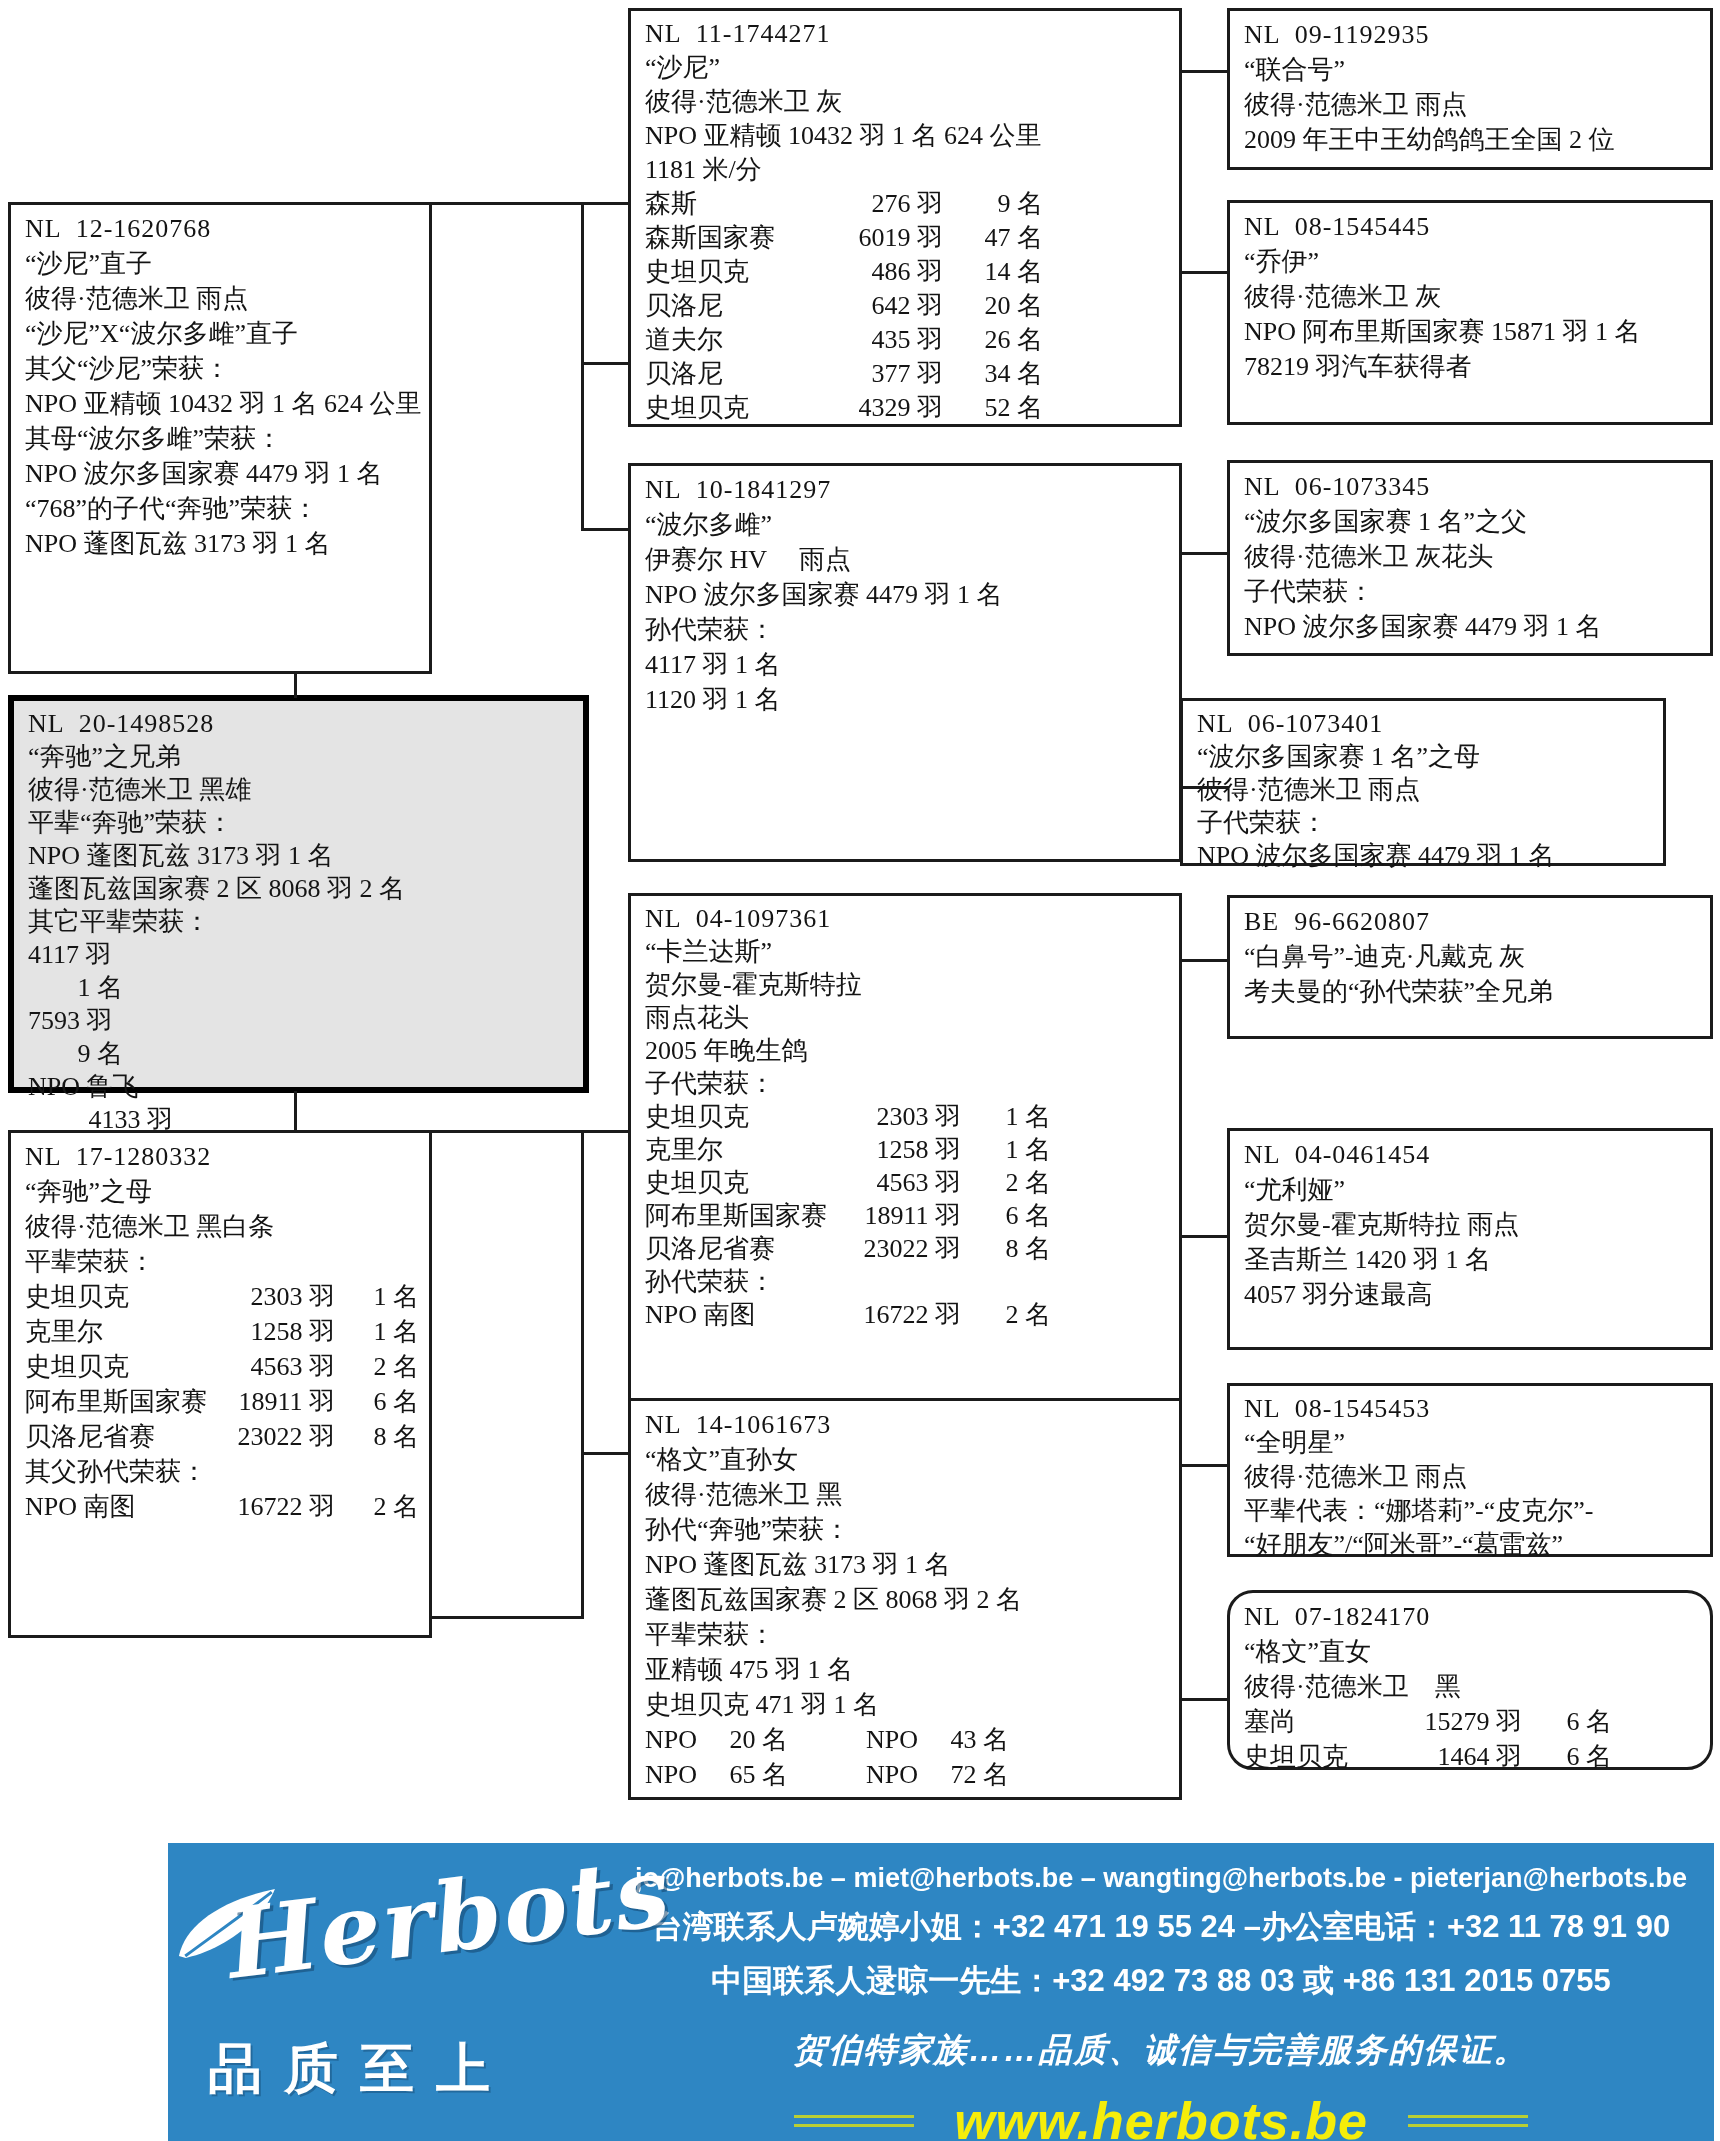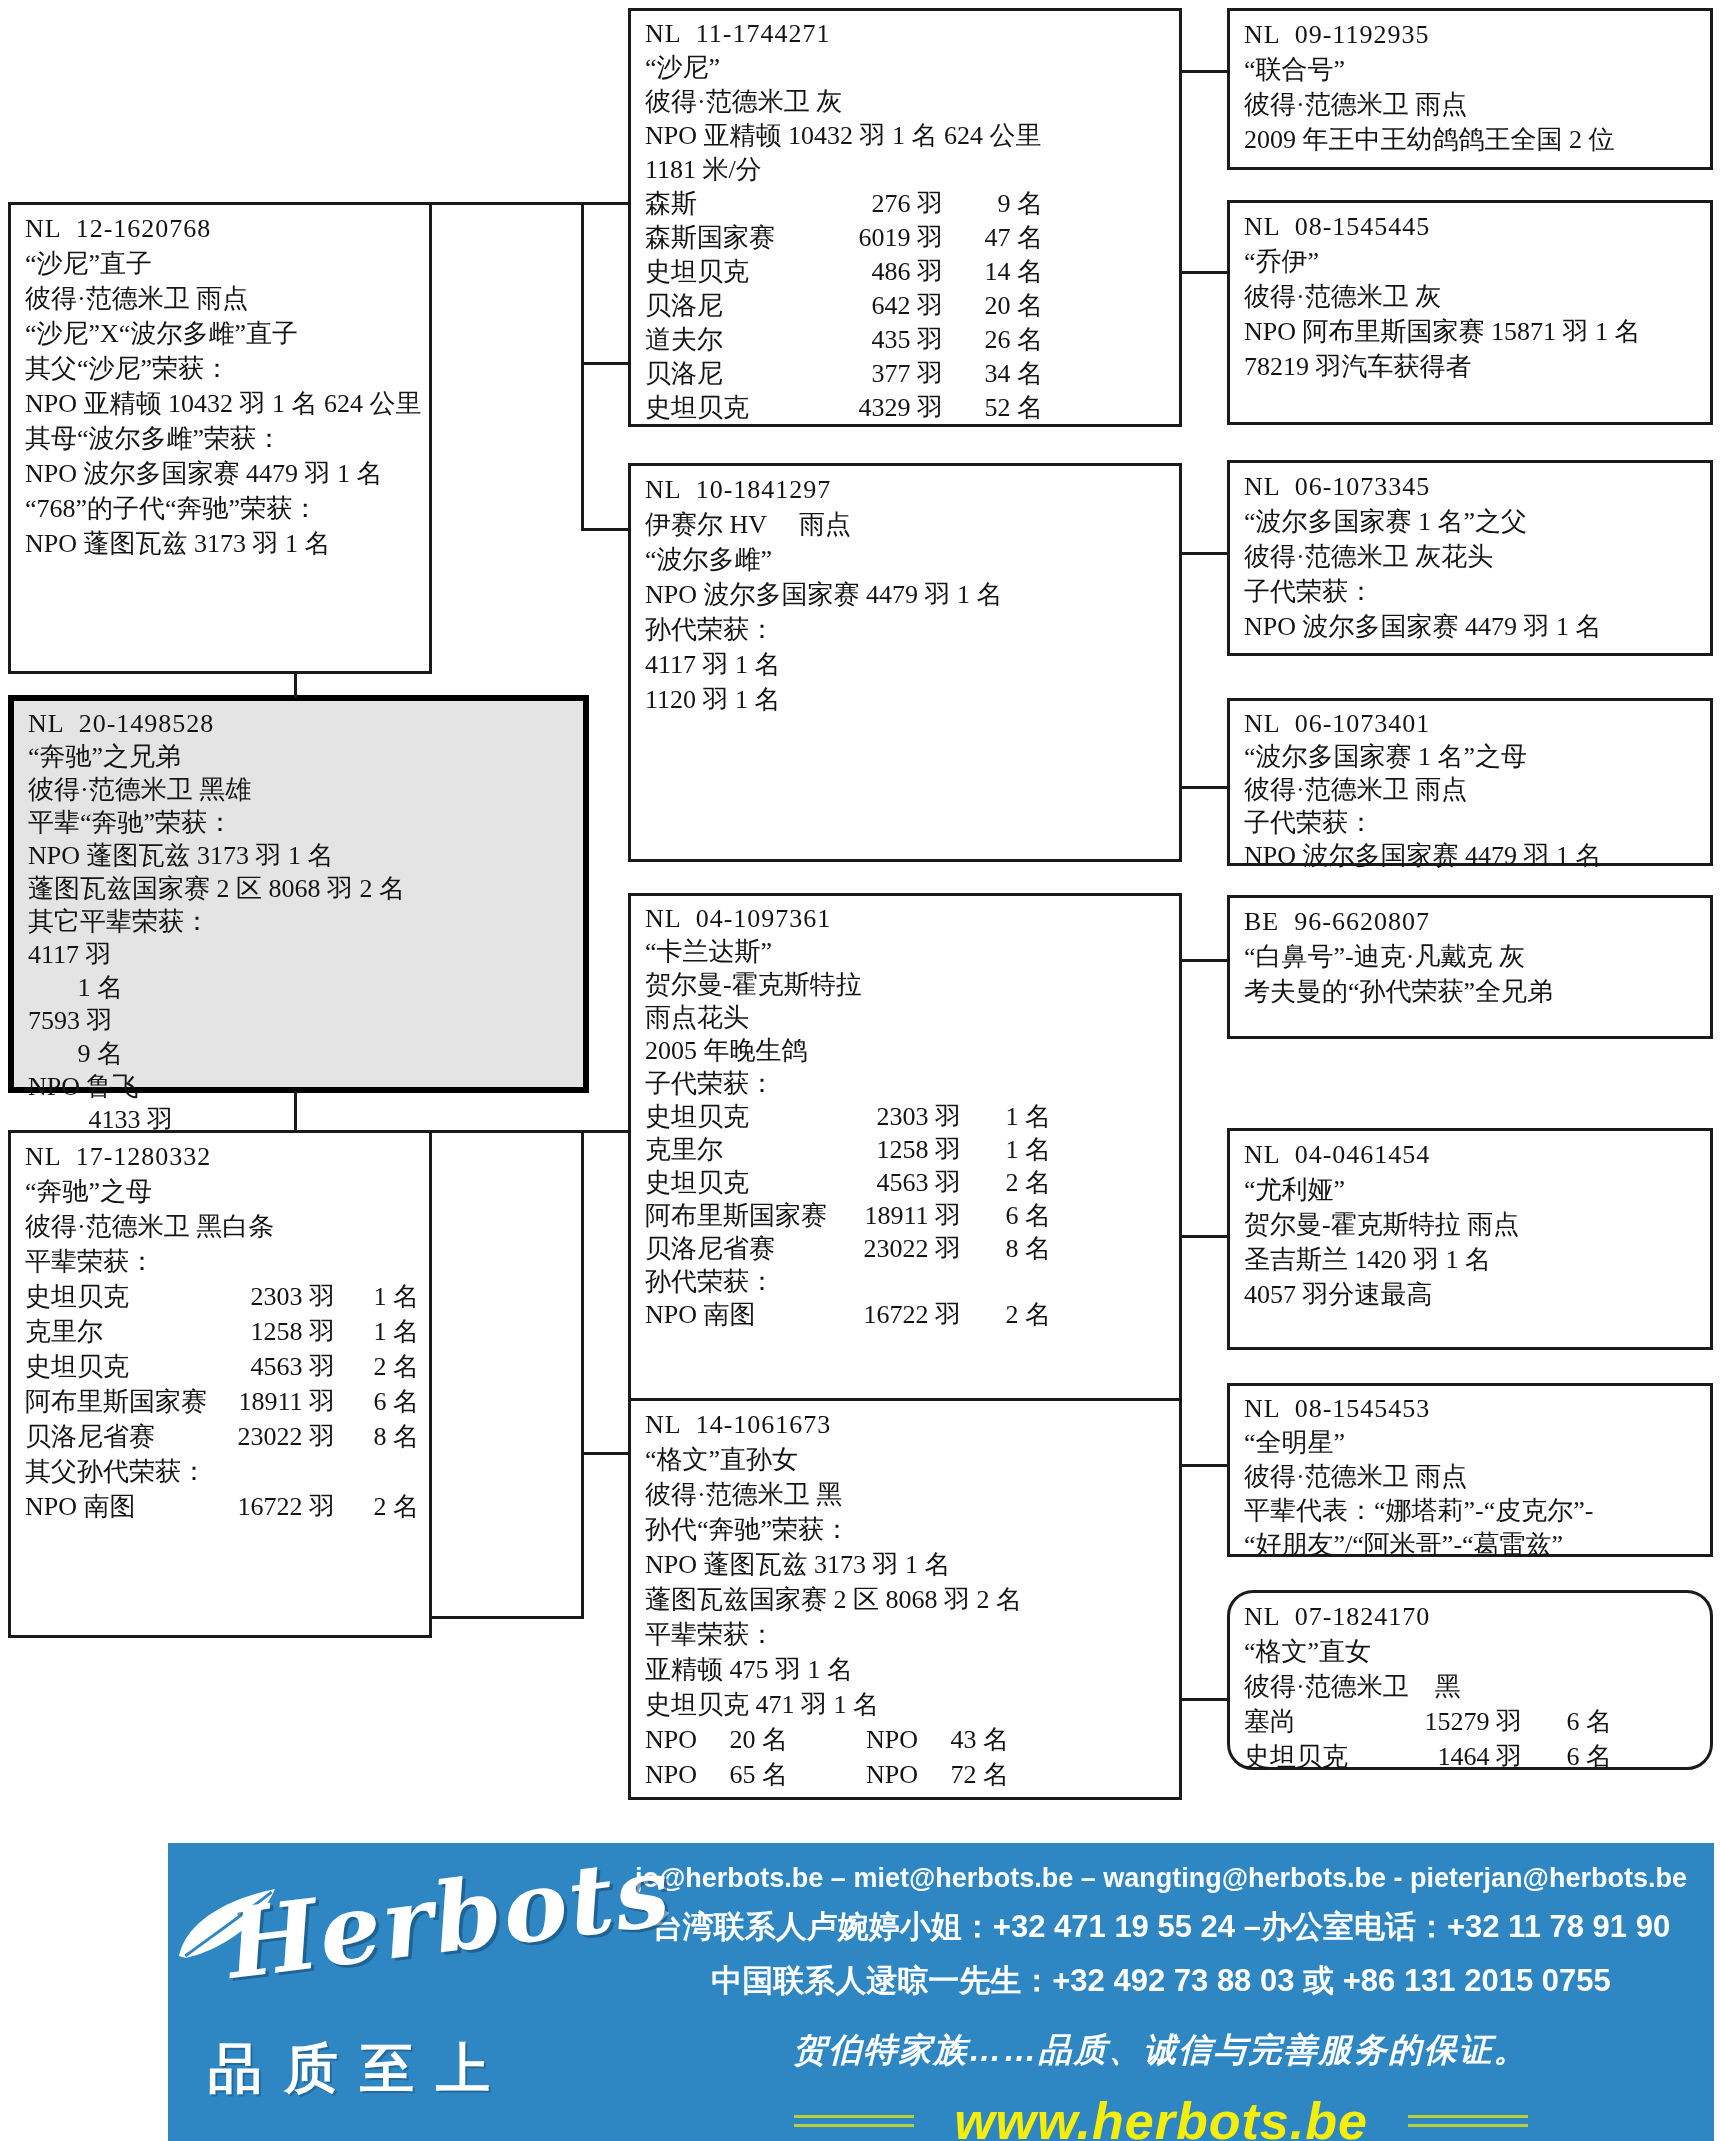--- a/index.html
+++ b/index.html
@@ -180,22 +180,22 @@
       </div>
       <div class="row">
         <span class="c1">史坦贝克</span>
         <span class="c2">4329 羽</span>
         <span class="c3">52 名</span>
       </div>
     </div>
 
   <div class="pbox box-m2" style="left:628px;top:463px;width:554px;height:399px;">
       <div class="ring">NL  10-1841297</div>
+      <div class="line">“波尔多雌”</div>
       <div class="line">伊赛尔 HV　 雨点</div>
-      <div class="line">“波尔多雌”</div>
       <div class="line">NPO 波尔多国家赛 4479 羽 1 名</div>
       <div class="line">孙代荣获：</div>
       <div class="line">4117 羽 1 名</div>
       <div class="line">1120 羽 1 名</div>
     </div>
 
   <div class="pbox box-m3 lh33" style="left:628px;top:893px;width:554px;height:523px;">
       <div class="ring">NL  04-1097361</div>
       <div class="line">“卡兰达斯”</div>
       <div class="line">贺尔曼-霍克斯特拉</div>
@@ -265,21 +265,21 @@
     </div>
 
   <div class="pbox box-r3" style="left:1227px;top:460px;width:486px;height:196px;">
       <div class="ring">NL  06-1073345</div>
       <div class="line">“波尔多国家赛 1 名”之父</div>
       <div class="line">彼得·范德米卫 灰花头</div>
       <div class="line">子代荣获：</div>
       <div class="line">NPO 波尔多国家赛 4479 羽 1 名</div>
     </div>
 
-  <div class="pbox box-r4 lh33" style="left:1227px;top:698px;width:486px;height:168px;">
+  <div class="pbox box-r4 lh33" style="left:1180px;top:698px;width:486px;height:168px;">
       <div class="ring">NL  06-1073401</div>
       <div class="line">“波尔多国家赛 1 名”之母</div>
       <div class="line">彼得·范德米卫 雨点</div>
       <div class="line">子代荣获：</div>
       <div class="line">NPO 波尔多国家赛 4479 羽 1 名</div>
     </div>
 
   <div class="pbox box-r5" style="left:1227px;top:895px;width:486px;height:144px;">
       <div class="ring">BE  96-6620807</div>
       <div class="line">“白鼻号”-迪克·凡戴克 灰</div>

